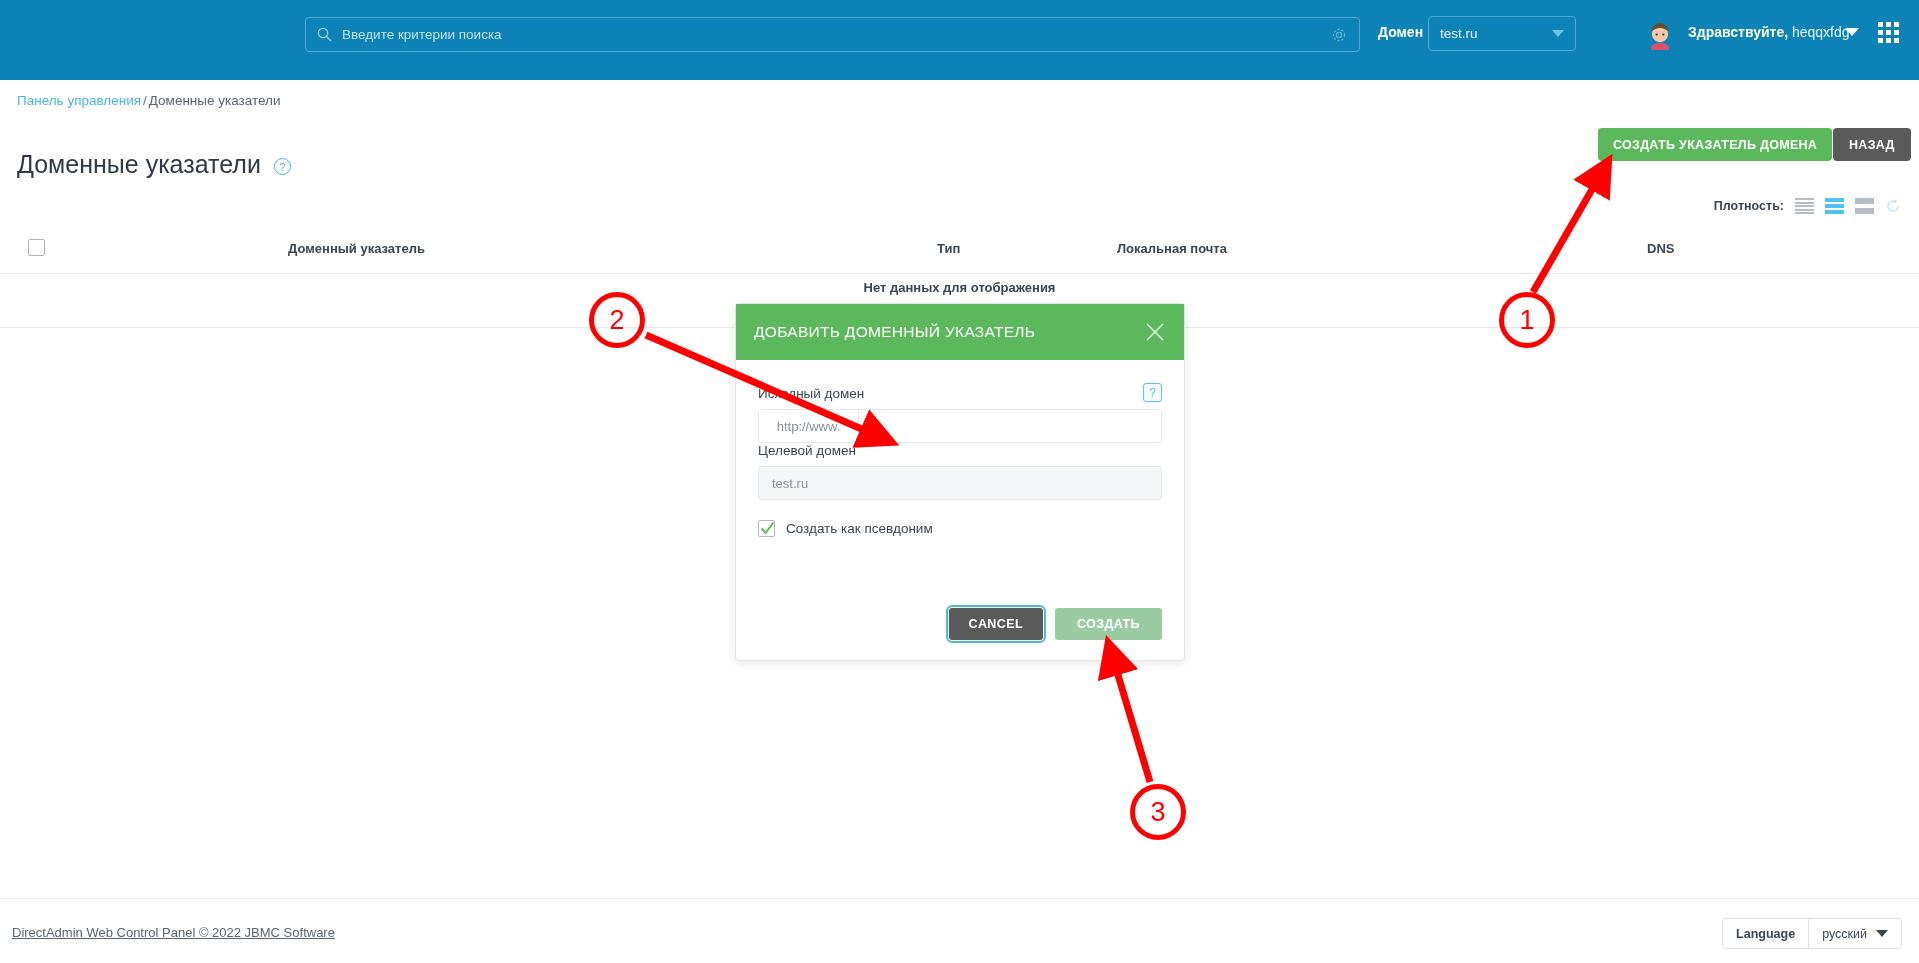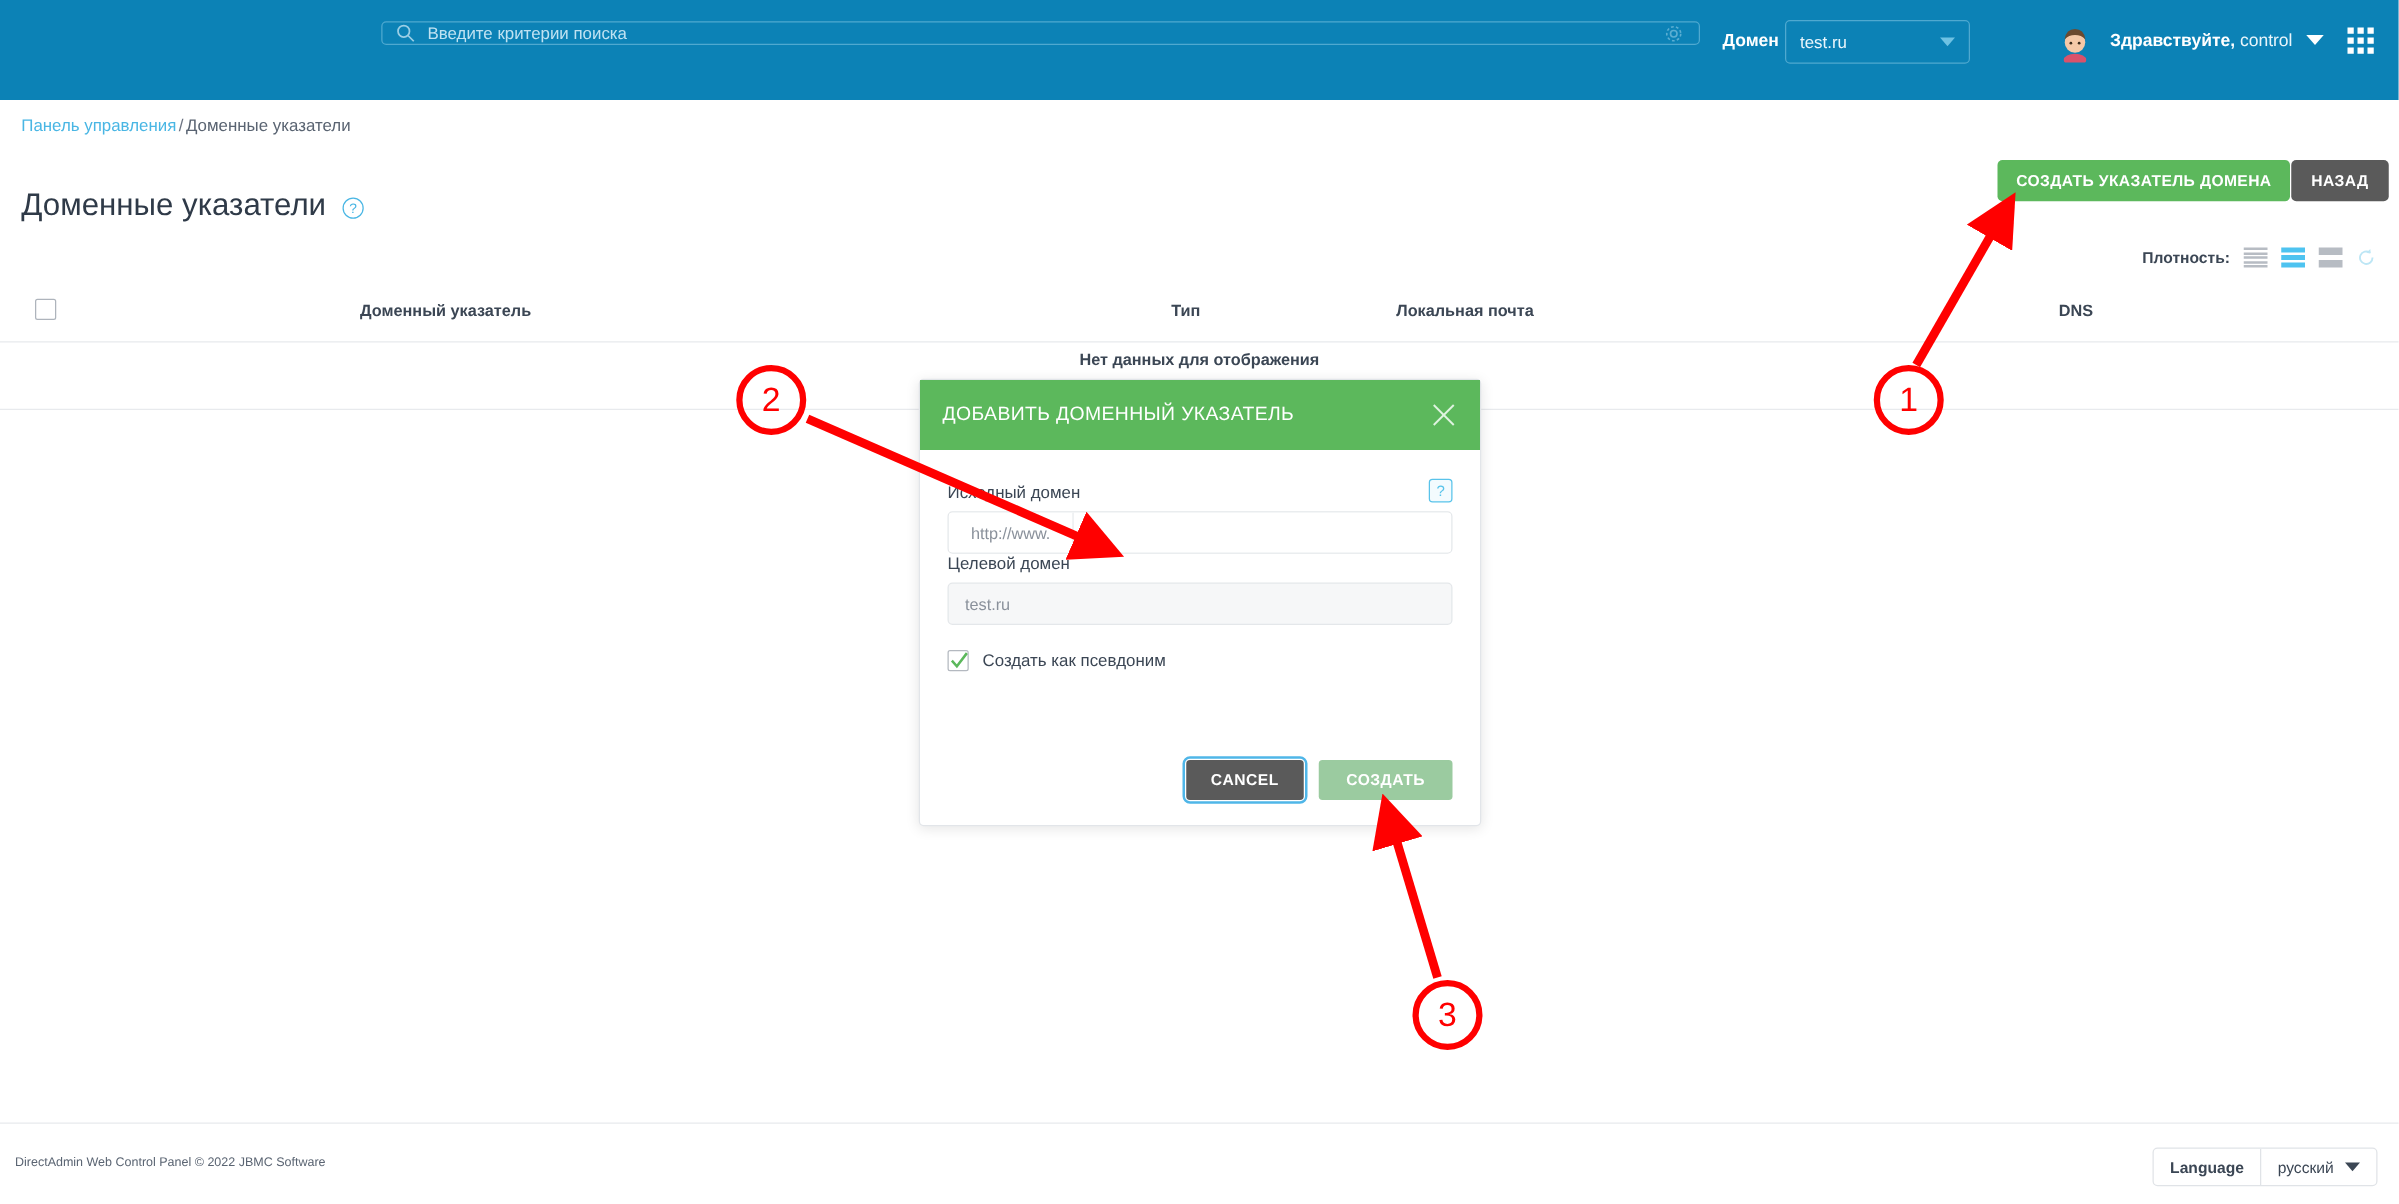--- a/index.html
+++ b/index.html
@@ -32,21 +32,21 @@
     letter-spacing: -0.3px; white-space: nowrap;
   }
   .logo-title .thin { font-weight: bold; }
   .logo-sub {
     color: #9FD2E8; font-size: 10.5px; letter-spacing: 3.2px;
     margin-top: 3px; white-space: nowrap;
   }
 
   .search-box {
     position: absolute; left: 305px; top: 17px;
-    width: 1055px; height: 19px;
+    width: 1055px; height: 35px;
     border: 1px solid #4FA9D0; border-radius: 4px;
     background: #0C82B6;
     display: flex; align-items: center;
   }
   .search-icon { margin-left: 11px; margin-right: 8px; flex: none; opacity: .8; }
   .search-input {
     flex: 1; border: none; outline: none; background: transparent;
     color: #ffffff; font-size: 13.5px;
     font-family: "Liberation Sans", sans-serif;
   }
@@ -247,21 +247,21 @@
     cursor: pointer; font-family: "Liberation Sans", sans-serif;
   }
 
   
   .footer-line {
     position: absolute; left: 0; top: 898px; width: 1919px; height: 1px;
     background: #E8EAED;
   }
   .footer-text {
     position: absolute; left: 12px; top: 925px;
-    font-size: 10px; color: #5A6472;
+    font-size: 13px; color: #5A6472; text-decoration: underline;
   }
   .lang-group {
     position: absolute; right: 17px; top: 918px;
     display: flex; height: 31px;
     border: 1px solid #E0E3E7; border-radius: 4px; overflow: hidden;
     background: #fff;
   }
   .lang-btn {
     display: flex; align-items: center; padding: 0 13px;
     font-size: 12.5px; font-weight: bold; color: #3B4654;
@@ -323,21 +323,21 @@
     <svg class="avatar" viewBox="0 0 30 32">
       <ellipse cx="15" cy="30" rx="9" ry="5" fill="#D9526B"></ellipse>
       <circle cx="15" cy="16" r="8.2" fill="#F5C9A8"></circle>
       <path d="M6.6 13.5 Q8 5.2 15 5.2 Q22 5.2 23.4 13.5 Q20 10 15 10 Q10 10 6.6 13.5 Z" fill="#6B4A2F"></path>
       <circle cx="11.7" cy="16.5" r="1.1" fill="#3B2A1C"></circle>
       <circle cx="18.3" cy="16.5" r="1.1" fill="#3B2A1C"></circle>
     </svg>
 
     <div class="greet">
       <b>Здравствуйте,</b>
-      <span class="user">control</span>
+      <span class="user">heqqxfdg</span>
     </div>
     <span class="greet-caret"></span>
 
     <div class="grid-icon">
       <i></i>
         <i></i>
         <i></i>
         <i></i>
         <i></i>
         <i></i>

